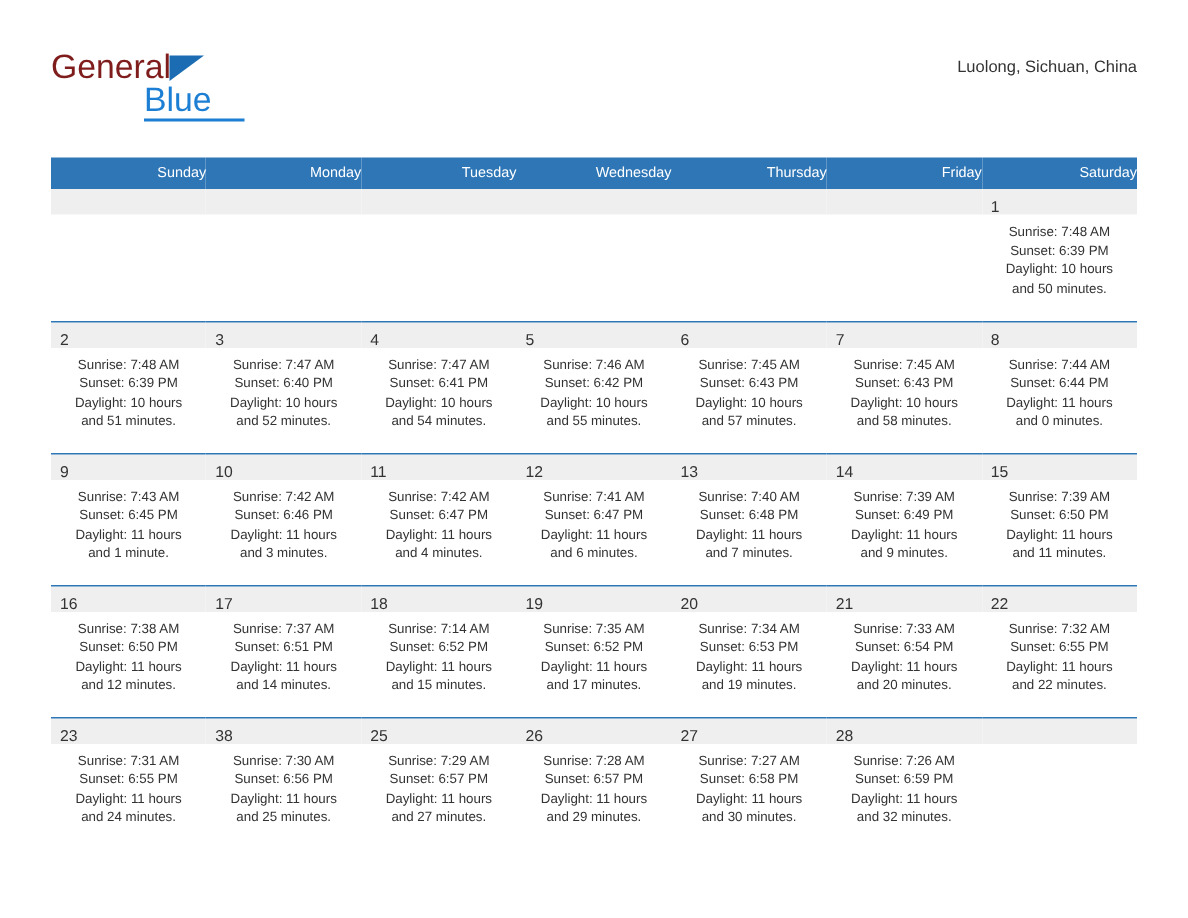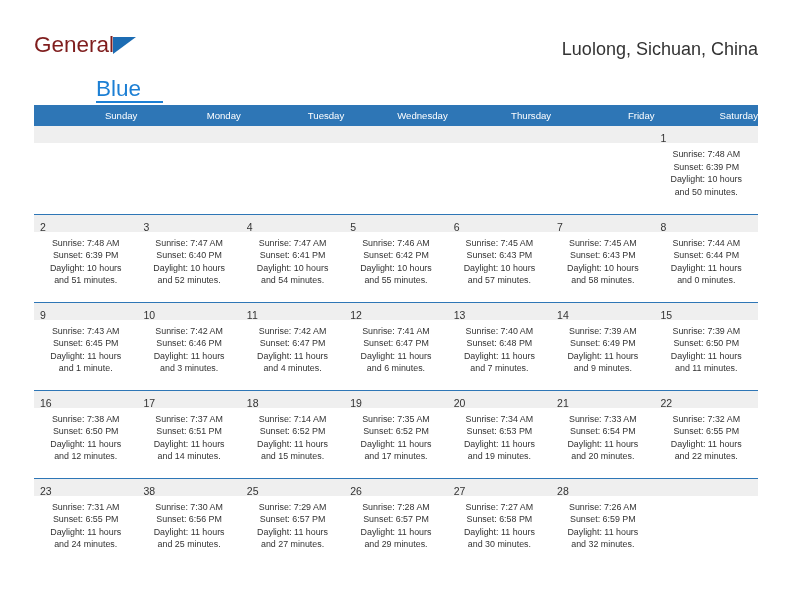--- a/index.html
+++ b/index.html
@@ -57,21 +57,20 @@
   .logo-blue-wrap {
     position: absolute;
     left: 62px;
     top: 22px;
   }
   .logo-blue {
     font-size: 22.5px;
     color: #1c7fd4;
     line-height: 1;
     display: block;
-    margin-top: 22px;
   }
   .logo-underline {
     display: block;
     width: 67px;
     height: 2px;
     background: #1c7fd4;
     margin-top: 0px;
   }
 
   .title-block {
@@ -80,21 +79,21 @@
     top: 0;
     text-align: right;
   }
   .cal-title {
     font-size: 27px;
     color: #333333;
     line-height: 1.1;
     white-space: nowrap;
   }
   .cal-subtitle {
-    font-size: 18px;
+    font-size: 11px;
     color: #333333;
     margin-top: 9px;
     white-space: nowrap;
   }
 
   
   .calendar {
     position: absolute;
     left: 34px;
     top: 105px;

